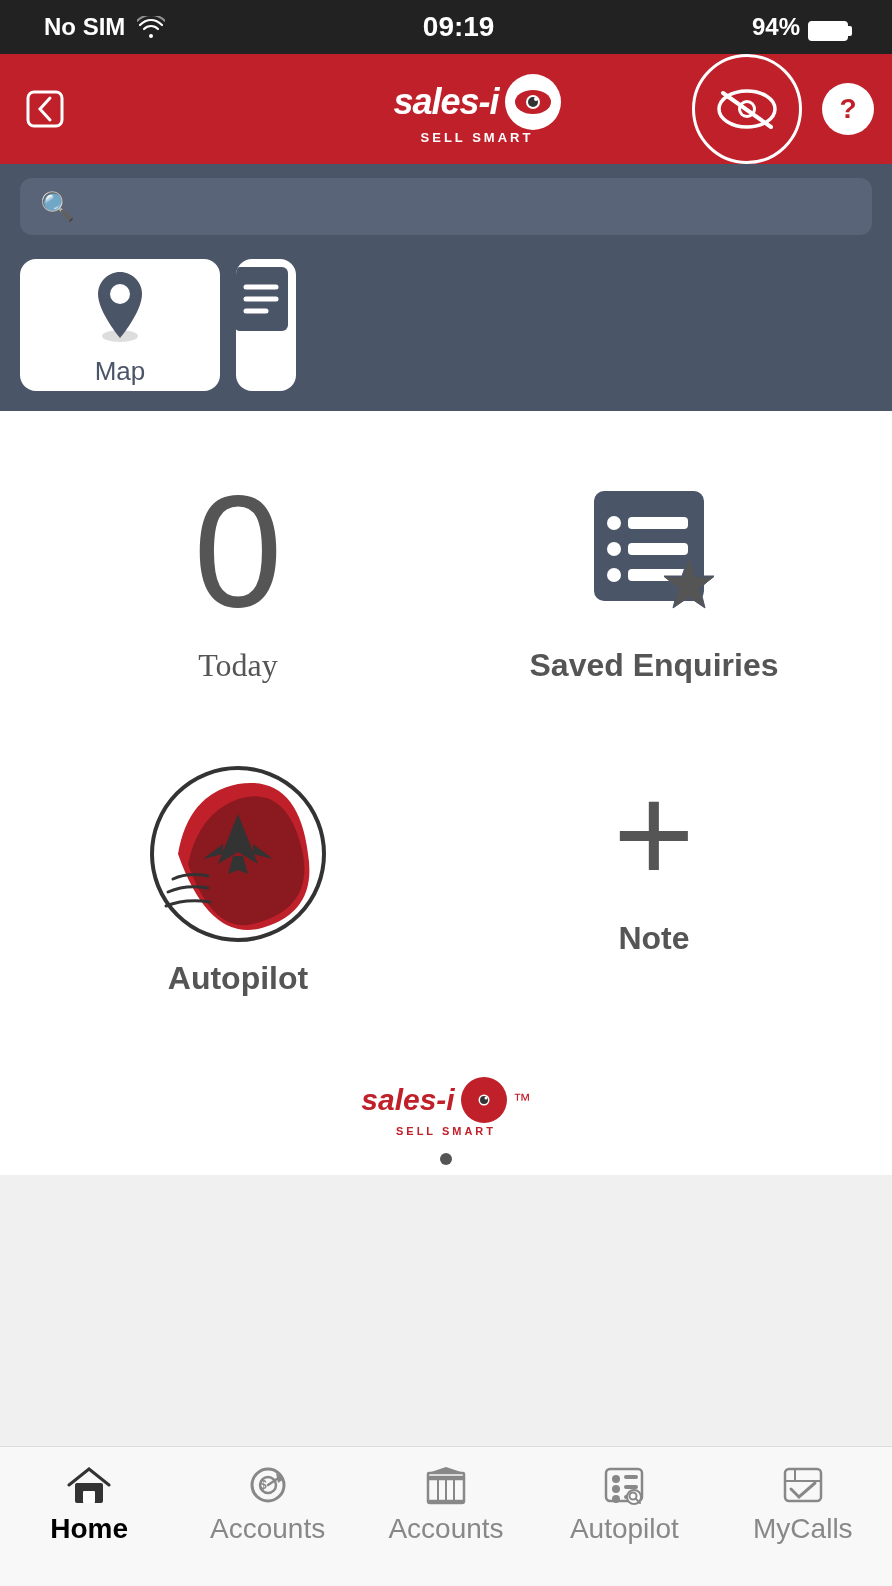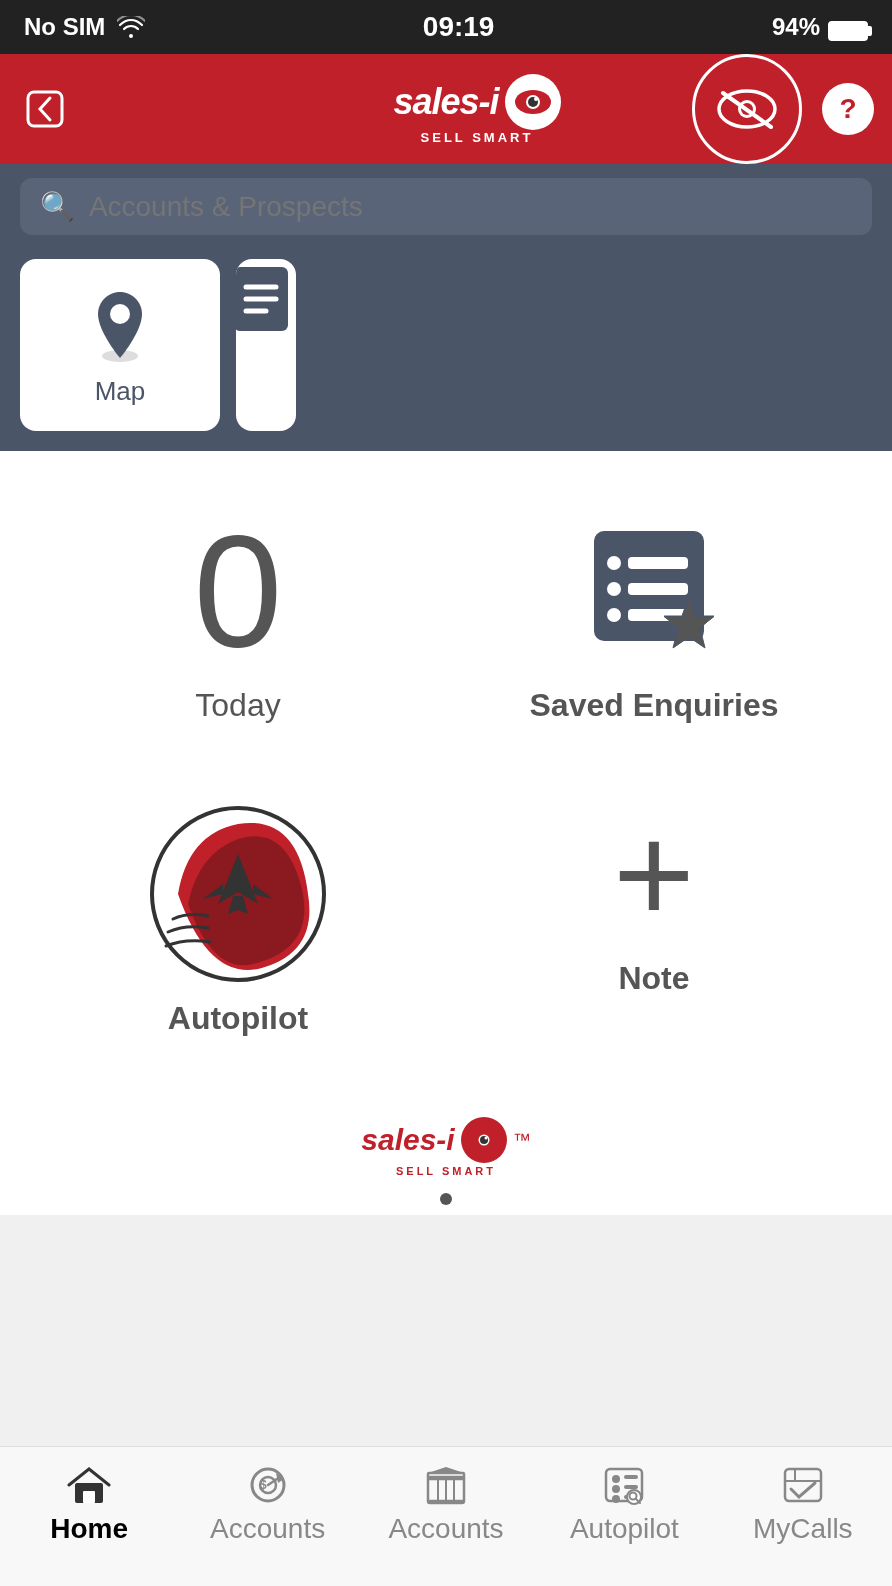--- a/index.html
+++ b/index.html
@@ -14,21 +14,21 @@
 
     
     .status-bar {
       background: #222;
       color: #fff;
       font-size: 26px;
       font-weight: 600;
       display: flex;
       justify-content: space-between;
       align-items: center;
-      padding: 0 24px;
+      padding: 0 44px;
       height: 54px;
     }
     .status-left { font-size: 24px; display: flex; align-items: center; gap: 12px; }
     .status-center { font-size: 28px; font-weight: 600; }
     .status-right { font-size: 24px; display: flex; align-items: flex-end; gap: 8px; }
     .battery-icon {
       display: inline-block;
       width: 40px;
       height: 20px;
       border: 2px solid #fff;
@@ -170,21 +170,21 @@
       padding: 10px 20px 20px;
       display: flex;
       gap: 16px;
       overflow: hidden;
     }
     .quick-action-card {
       background: #fff;
       border-radius: 16px;
       width: 200px;
       min-width: 200px;
-      height: 172px;
+      height: 132px;
       display: flex;
       flex-direction: column;
       align-items: center;
       justify-content: center;
       gap: 12px;
       cursor: pointer;
     }
     .quick-action-icon { font-size: 64px; color: #4a5568; }
     .quick-action-label { font-size: 26px; color: #4a5568; font-weight: 400; }
 
@@ -212,21 +212,21 @@
       gap: 16px;
       padding: 20px;
       cursor: pointer;
     }
     .stat-number {
       font-size: 160px;
       font-weight: 200;
       color: #555;
       line-height: 1;
     }
-    .stat-label { font-size: 32px; color: #555; font-weight: 400; }
+    .stat-label { font-size: 32px; color: #555; font-weight: 400; font-family: Liberation Serif, serif; }
     .feature-label { font-size: 32px; color: #555; font-weight: 700; }
 
     
     .note-plus {
       font-size: 140px;
       color: #555;
       font-weight: 200;
       line-height: 1;
     }
 
@@ -341,21 +341,20 @@
   </div>
 
   <div class="help-btn">
     <span style="color:#c0202a; font-size:28px; font-weight:700;">?</span>
   </div>
 </div>
 
 <div class="search-bar">
   <div class="search-input-wrapper">
     <span class="search-icon-char">🔍</span>
-    <input type="text" style="color: rgb(204, 204, 204); font-size: 28px; background: transparent; border: none; outline: none; flex: 1 1 0%;" placeholder="Accounts &amp; Prospects">
   </div>
 </div>
 
 <div class="quick-actions">
 
   <div class="quick-action-card">
     <div class="quick-action-icon">
       <svg width="72" height="80" viewBox="0 0 72 80" fill="none">
         <ellipse cx="36" cy="72" rx="18" ry="6" fill="#ddd"></ellipse>
         <path d="M36 8C24 8 14 18 14 30c0 18 22 44 22 44s22-26 22-44C58 18 48 8 36 8z" fill="#4a5568"></path>

